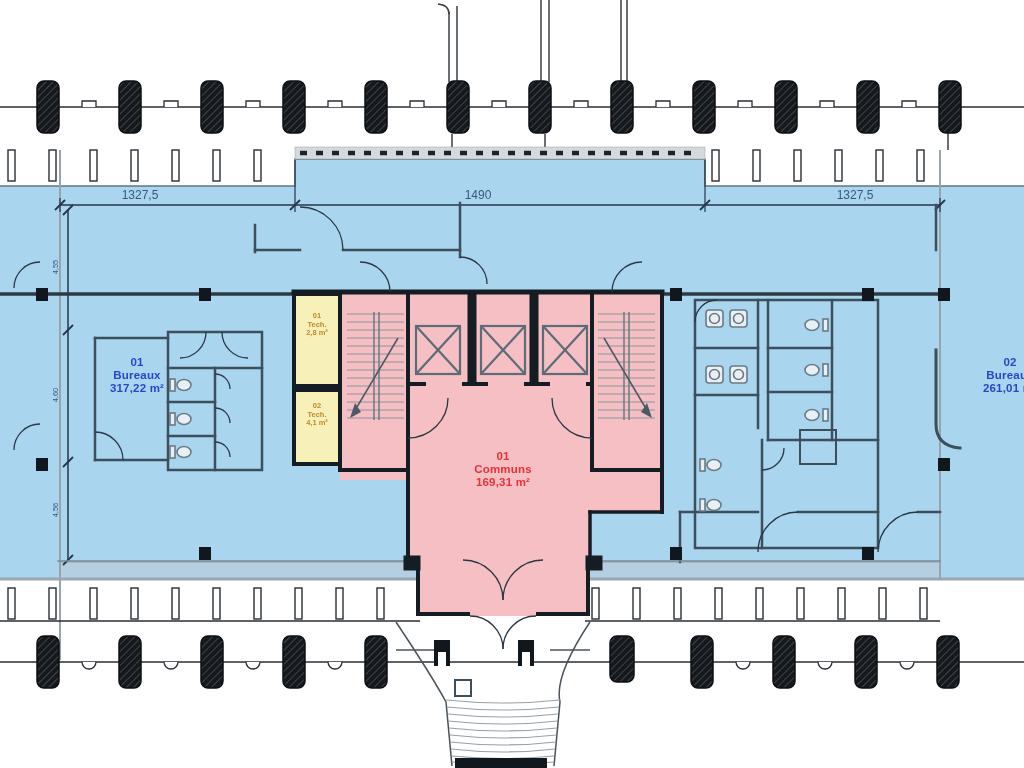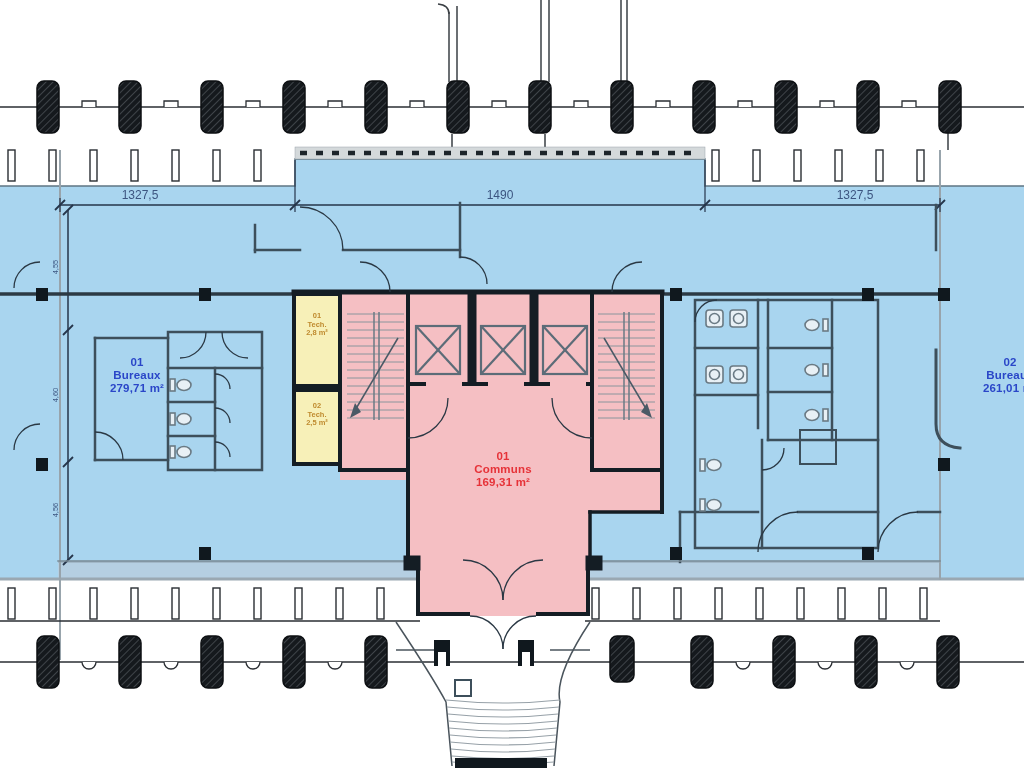--- a/index.html
+++ b/index.html
@@ -438,21 +438,21 @@
     <rect x="438" y="652" width="8" height="14" fill="#ffffff"></rect>
     <rect x="522" y="652" width="8" height="14" fill="#ffffff"></rect>
     <rect x="455" y="680" width="16" height="16" fill="none" stroke="#3d4f5b" stroke-width="2"></rect>
     <rect x="455" y="758" width="92" height="10" fill="#10181e"></rect>
   </g>
 </svg>
 
 <div class="room-label office-text" style="left:82px;top:356px;width:110px">
   <span>01</span>
   <span>Bureaux</span>
-  <span>279,71 m²</span>
+  <span>317,22 m²</span>
 </div>
 
 <div class="room-label office-text" style="left:950px;top:356px;width:120px">
   <span>02</span>
   <span>Bureaux</span>
   <span>261,01 m²</span>
 </div>
 
 <div class="room-label commons-text" style="left:438px;top:450px;width:130px">
   <span>01</span>
@@ -462,23 +462,23 @@
 
 <div class="tech-label" style="left:292px;top:312px;width:50px">
   <span>01</span>
   <span>Tech.</span>
   <span>2,8 m²</span>
 </div>
 
 <div class="tech-label" style="left:292px;top:402px;width:50px">
   <span>02</span>
   <span>Tech.</span>
-  <span>2,5 m²</span>
+  <span>4,1 m²</span>
 </div>
 
 <div class="dim-label" style="left:105px;top:190px;width:70px">1327,5</div>
-<div class="dim-label" style="left:465px;top:190px;width:70px">1490</div>
+<div class="dim-label" style="left:443px;top:190px;width:70px">1490</div>
 <div class="dim-label" style="left:820px;top:190px;width:70px">1327,5</div>
 <div class="dim-label-v" style="left:36px;top:262px">4,55</div>
 <div class="dim-label-v" style="left:36px;top:390px">4,60</div>
 <div class="dim-label-v" style="left:36px;top:505px">4,56</div>
 
 </div>
 
 </body></html>

